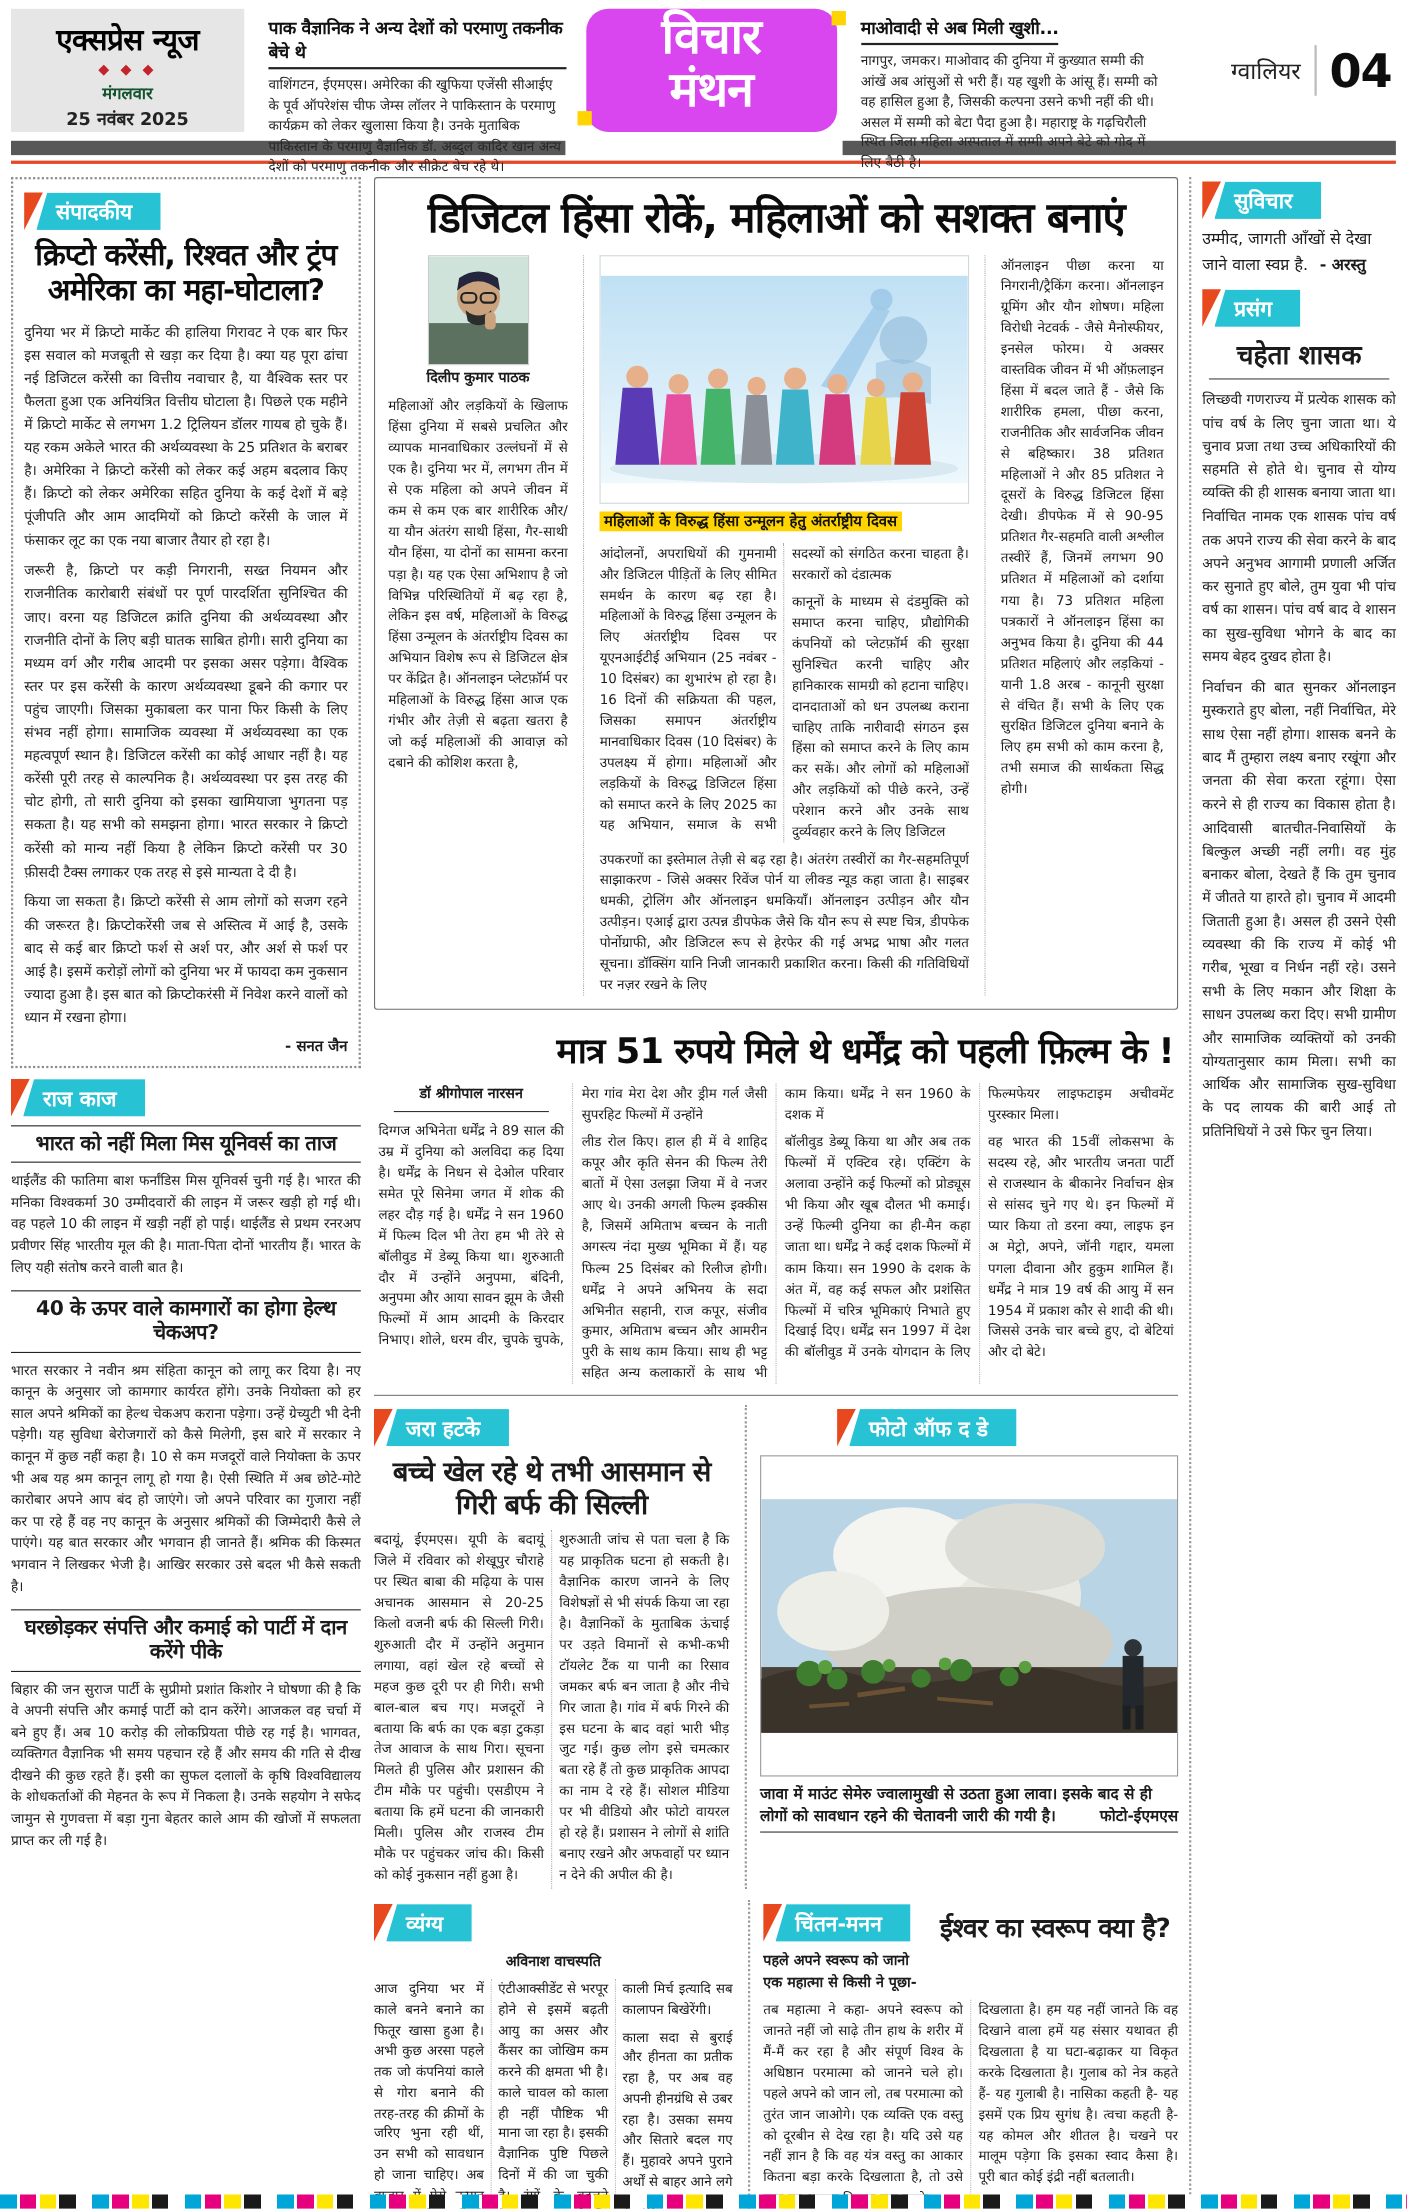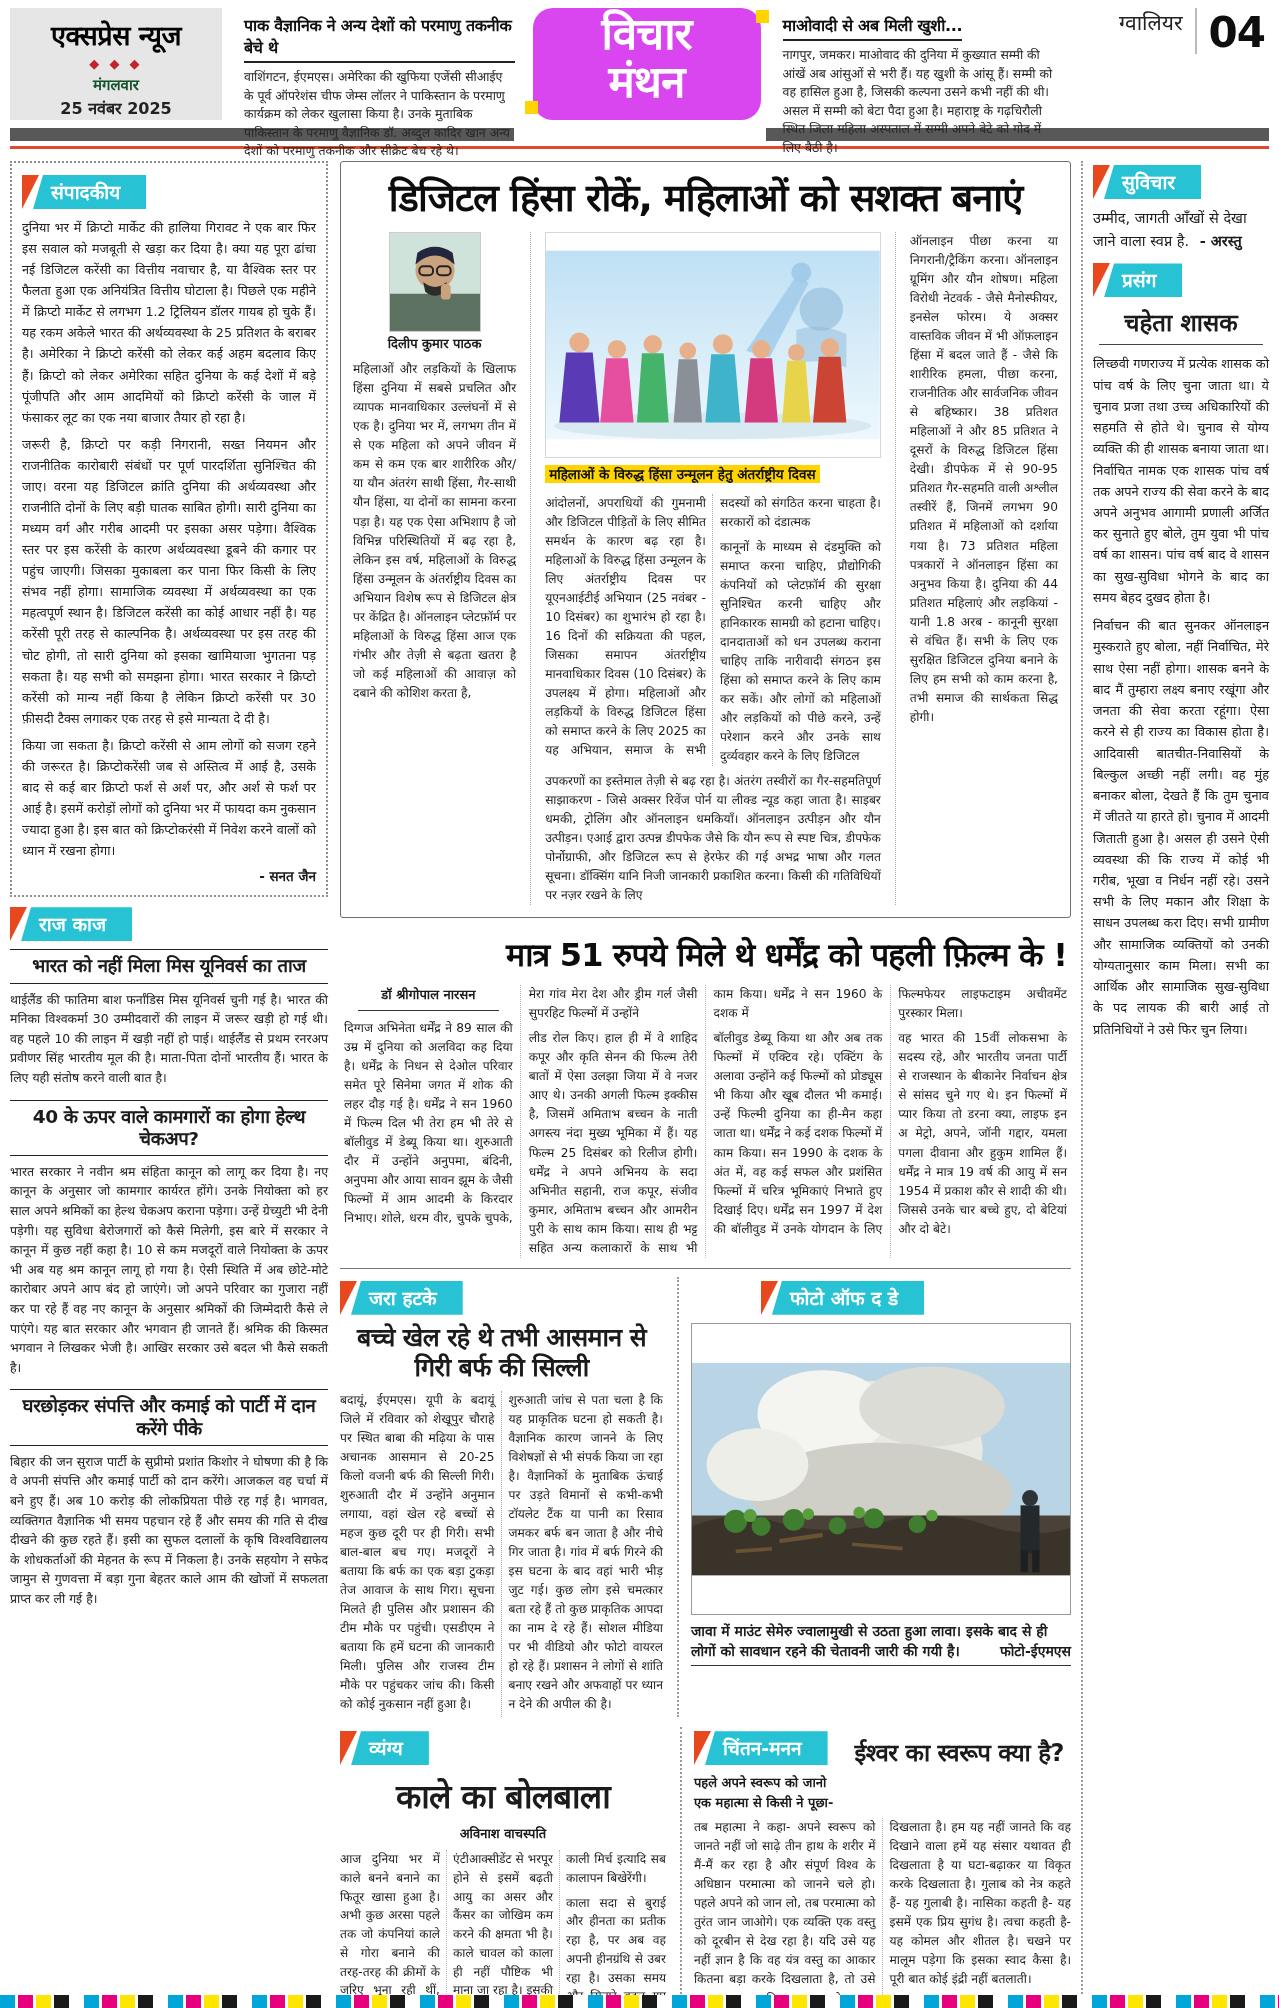--- a/index.html
+++ b/index.html
@@ -14,21 +14,21 @@
   .mh-orn{color:#c3242b;font-size:13px;letter-spacing:3px}
   .mh-day{font-size:15px;font-weight:bold;color:#14532d}
   .mh-date{font-size:16px;font-weight:bold;color:#222}
   .topstrip{flex:1;padding:6px 18px 0 22px;min-width:0}
   .ts-head{font-size:16px;font-weight:bold;color:#111;display:inline-block;border-bottom:2px solid #222;padding-bottom:3px;margin-bottom:5px;letter-spacing:-.3px}
   .ts-body{font-size:12.4px;line-height:1.5;color:#262626;font-weight:500;text-align:left}
   .logo-box{width:228px;background:#d946ef;border-radius:20px;color:#fff;text-align:center;padding-top:2px;position:relative;z-index:3}
   .logo-box .l1,.logo-box .l2{font-size:44px;font-weight:bold;line-height:1.08;letter-spacing:-1px}
   .logo-box::before{content:"";position:absolute;right:-8px;top:2px;width:13px;height:13px;background:#ffd400}
   .logo-box::after{content:"";position:absolute;left:-8px;bottom:6px;width:13px;height:13px;background:#ffd400}
-  .page-info{width:198px;display:flex;justify-content:flex-end;gap:12px;padding-right:4px}
+  .page-info{width:198px;display:flex;align-items:center;justify-content:flex-end;gap:12px;padding-right:4px}
   .edition{font-size:21px;color:#222}
   .pi-div{width:2px;height:46px;background:#bbb}
   .page-no{font-size:42px;font-weight:bold;color:#0e0e0e;letter-spacing:-1px}
 
   .bar-row{display:flex;margin-top:8px}
   .bar-seg{height:13px;background:#585858;flex:1}
   .bar-gap{width:252px}
   .rule-red{height:3px;background:#e2492a;margin-top:5px}
 
   
@@ -142,20 +142,21 @@
   <div class="rule-red"></div>
 
   <div class="grid">
 
     <div class="left-col">
       <div class="editorial">
         <div class="sec-label">
           <span class="tri"></span>
           <span class="lbl">संपादकीय</span>
         </div>
+        <div class="ed-head">क्रिप्टो करेंसी, रिश्वत और ट्रंप अमेरिका का महा-घोटाला?</div>
         <div class="ed-body just">
           <p>दुनिया भर में क्रिप्टो मार्केट की हालिया गिरावट ने एक बार फिर इस सवाल को मजबूती से खड़ा कर दिया है। क्या यह पूरा ढांचा नई डिजिटल करेंसी का वित्तीय नवाचार है, या वैश्विक स्तर पर फैलता हुआ एक अनियंत्रित वित्तीय घोटाला है। पिछले एक महीने में क्रिप्टो मार्केट से लगभग 1.2 ट्रिलियन डॉलर गायब हो चुके हैं। यह रकम अकेले भारत की अर्थव्यवस्था के 25 प्रतिशत के बराबर है। अमेरिका ने क्रिप्टो करेंसी को लेकर कई अहम बदलाव किए हैं। क्रिप्टो को लेकर अमेरिका सहित दुनिया के कई देशों में बड़े पूंजीपति और आम आदमियों को क्रिप्टो करेंसी के जाल में फंसाकर लूट का एक नया बाजार तैयार हो रहा है।</p>
           <p>जरूरी है, क्रिप्टो पर कड़ी निगरानी, सख्त नियमन और राजनीतिक कारोबारी संबंधों पर पूर्ण पारदर्शिता सुनिश्चित की जाए। वरना यह डिजिटल क्रांति दुनिया की अर्थव्यवस्था और राजनीति दोनों के लिए बड़ी घातक साबित होगी। सारी दुनिया का मध्यम वर्ग और गरीब आदमी पर इसका असर पड़ेगा। वैश्विक स्तर पर इस करेंसी के कारण अर्थव्यवस्था डूबने की कगार पर पहुंच जाएगी। जिसका मुकाबला कर पाना फिर किसी के लिए संभव नहीं होगा। सामाजिक व्यवस्था में अर्थव्यवस्था का एक महत्वपूर्ण स्थान है। डिजिटल करेंसी का कोई आधार नहीं है। यह करेंसी पूरी तरह से काल्पनिक है। अर्थव्यवस्था पर इस तरह की चोट होगी, तो सारी दुनिया को इसका खामियाजा भुगतना पड़ सकता है। यह सभी को समझना होगा। भारत सरकार ने क्रिप्टो करेंसी को मान्य नहीं किया है लेकिन क्रिप्टो करेंसी पर 30 फ़ीसदी टैक्स लगाकर एक तरह से इसे मान्यता दे दी है।</p>
           <p>किया जा सकता है। क्रिप्टो करेंसी से आम लोगों को सजग रहने की जरूरत है। क्रिप्टोकरेंसी जब से अस्तित्व में आई है, उसके बाद से कई बार क्रिप्टो फर्श से अर्श पर, और अर्श से फर्श पर आई है। इसमें करोड़ों लोगों को दुनिया भर में फायदा कम नुकसान ज्यादा हुआ है। इस बात को क्रिप्टोकरंसी में निवेश करने वालों को ध्यान में रखना होगा।</p>
           <div class="ed-sign">- सनत जैन</div>
         </div>
       </div>
 
       <div class="raj-kaj" style="margin-top:10px">
         <div class="sec-label">
@@ -319,21 +320,20 @@
             </div>
           </div>
         </div>
 
         <div class="row4">
           <div class="vy">
             <div class="sec-label">
               <span class="tri"></span>
               <span class="lbl">व्यंग्य</span>
             </div>
-            <div class="vh">काले का बोलबाला</div>
             <div class="vy-byline">अविनाश वाचस्पति</div>
             <div class="vy-cols just">
               <p>आज दुनिया भर में काले बनने बनाने का फितूर खासा हुआ है। अभी कुछ अरसा पहले तक जो कंपनियां काले से गोरा बनाने की तरह-तरह की क्रीमों के जरिए भुना रही थीं, उन सभी को सावधान हो जाना चाहिए। अब बाजार में ऐसे उत्पाद चमकदार हो गए हैं जो गोरे को काला बनाने का दम भरते हैं। साल भर पहले अमेरिका में ओबामा के राष्ट्रपति बनने से रंगों के क्षेत्र में जो काली क्रांति हुई है उसने दुनिया को काले रंग की महिमा से परिचित करा दिया है।</p>
               <p>एंटीआक्सीडेंट से भरपूर होने से इसमें बढ़ती आयु का असर और कैंसर का जोखिम कम करने की क्षमता भी है। काले चावल को काला ही नहीं पौष्टिक भी माना जा रहा है। इसकी वैज्ञानिक पुष्टि पिछले दिनों में की जा चुकी है। रंगों के बदलते देखकर लगता है कि जल्दी ही हम खेतों में और फेरी वालों के ठेलों में सभी सब्जियों को स्वास्थ्य हितकारी काले रंग में पाएंगे। काले टमाटर, काली घिया, काला श्रीफल, काली भिंडी, काली शलजम, काली मिर्च इत्यादि सब कालापन बिखेरेंगी।</p>
               <p>काला सदा से बुराई और हीनता का प्रतीक रहा है, पर अब वह अपनी हीनग्रंथि से उबर रहा है। उसका समय और सितारे बदल गए हैं। मुहावरे अपने पुराने अर्थों से बाहर आने लगे हैं। मुँह काला करवाना या मुँह काला होना सम्मान का सूचक बन गया है। यह सब चला रहा जामुन अपनी बिरादरी की काली काली सब्जियों के रेशे-रेशे में समा रहा है। काले वाले उनके कालेपन पर फिदा झूमते नजर आएंगे।</p>
             </div>
           </div>
 
           <div class="rcol">
             <div class="chintan">

